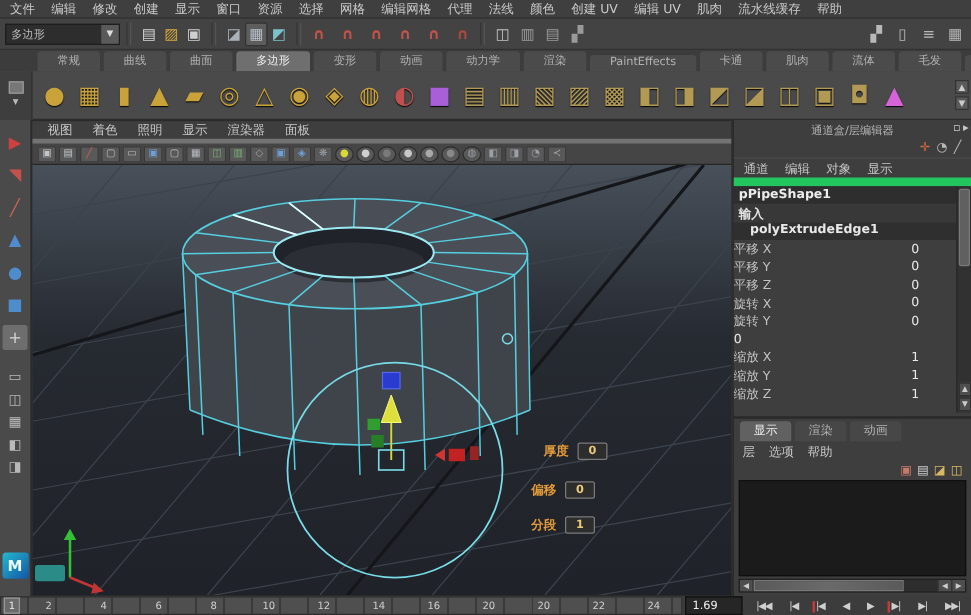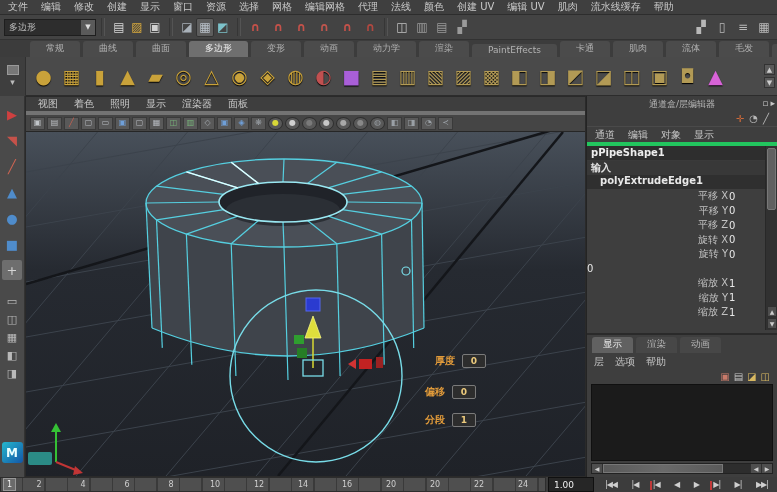--- a/index.html
+++ b/index.html
@@ -50,27 +50,27 @@
   .vp-canvas svg{position:absolute;left:0;top:0;}
   .hud{position:absolute;display:flex;align-items:center;gap:7px;font-size:10px;font-weight:bold;color:#e09a3a;}
   .hud-value{min-width:24px;height:14px;background:#2d2d2d;border:1px solid #7a7a7a;border-radius:2px;color:#ecca7c;font-size:9px;font-weight:bold;display:flex;align-items:center;justify-content:center;padding:0 4px;}
 
   
   .rightpanel{position:absolute;left:586px;top:96px;width:191px;height:381px;background:#3e3e3e;border-left:1px solid #242424;display:flex;flex-direction:column;}
   .rp-header{height:15px;position:relative;text-align:center;font-size:9px;color:#b5b5b5;padding-top:2px;}
   .rp-header-icons{position:absolute;right:2px;top:2px;display:flex;gap:2px;font-size:9px;color:#bbb;}
   .rp-subicons{height:15px;display:flex;justify-content:flex-end;align-items:center;gap:5px;padding-right:8px;font-size:10px;}
   .cb-menu{height:16px;display:flex;align-items:center;gap:13px;padding:0 8px;font-size:10px;color:#c6c6c6;border-top:1px solid #4a4a4a;}
-  .cb-list{position:relative;height:188px;background:#3e3e3e;border-top:4px solid #22c55e;}
+  .cb-list{position:relative;height:188px;background:#3e3e3e;border-top:7px solid #22c55e;}
   .cb-inner{position:absolute;left:0;top:0;right:12px;bottom:0;}
   .cb-objname{height:15px;background:#2e2e2e;border-bottom:1px solid #3a3a3a;font-size:10px;font-weight:bold;color:#ececec;padding:1px 4px;}
   .cb-inputs{height:14px;font-size:10px;font-weight:bold;color:#e2e2e2;padding:0 4px;background:#383838;}
   .cb-node{height:14px;font-size:10px;font-weight:bold;color:#e8e8e8;padding:0 4px 0 13px;background:#2f2f2f;}
   .cb-row{display:flex;height:14.5px;align-items:center;font-size:10px;}
-  .cb-label{flex:1;text-align:right;color:#c2c2c2;padding-right:1px;}
+  .cb-label{flex:1;color:#c2c2c2;padding-right:1px;}
   .cb-value{width:36px;color:#e8e8e8;}
   .cb-scroll{position:absolute;right:0;top:0;bottom:0;width:12px;background:#313131;border-left:1px solid #282828;}
   .cb-thumb{position:absolute;left:1px;top:2px;width:9px;height:62px;background:#606060;border:1px solid #787878;border-radius:2px;}
   .cb-arr{position:absolute;left:1px;width:10px;height:11px;background:#4e4e4e;border:1px solid #303030;color:#ccc;font-size:6px;display:flex;align-items:center;justify-content:center;}
   .cb-arr.up2{bottom:13px;}
   .cb-arr.dn2{bottom:1px;}
 
   .layer-editor{flex:1;display:flex;flex-direction:column;border-top:2px solid #2a2a2a;margin-top:3px;}
   .le-tabs{display:flex;gap:3px;align-items:flex-end;padding:2px 5px 0;font-size:9.5px;}
   .le-tab{padding:1px 11px 2px;background:#474747;border-radius:3px 3px 0 0;color:#b5b5b5;}
@@ -501,21 +501,21 @@
           <span class="ts-tick">10</span>
           <span class="ts-tick">12</span>
           <span class="ts-tick">14</span>
           <span class="ts-tick">16</span>
           <span class="ts-tick">20</span>
           <span class="ts-tick">20</span>
           <span class="ts-tick">22</span>
           <span class="ts-tick">24</span>
         </div>
     </div>
-    <div class="current-frame">1.00</div>
+    <div class="current-frame">1.69</div>
     <div class="playback">
         <span class="pb-btn">|◀◀</span>
         <span class="pb-btn">|◀</span>
         <span class="pb-btn key">|◀</span>
         <span class="pb-btn">◀</span>
         <span class="pb-btn">▶</span>
         <span class="pb-btn key">▶|</span>
         <span class="pb-btn">▶|</span>
         <span class="pb-btn">▶▶|</span>
       </div>

